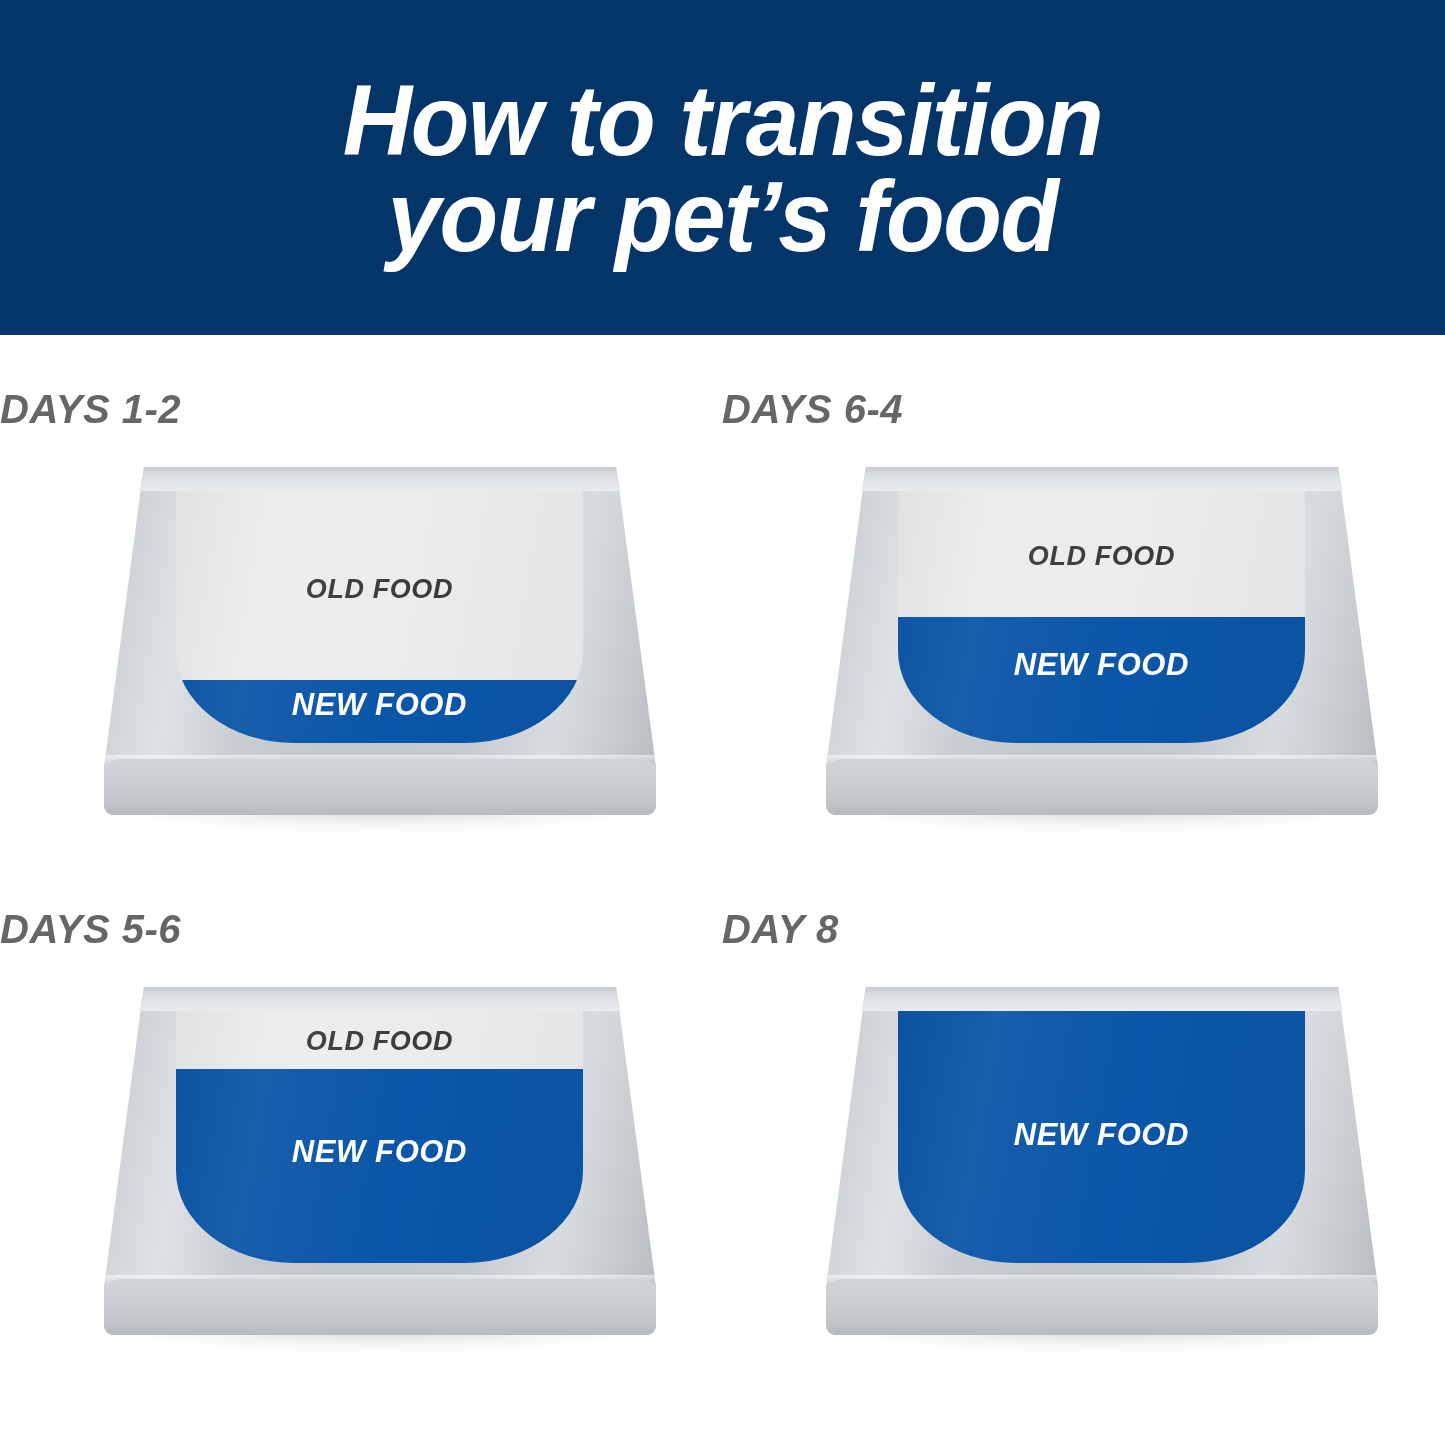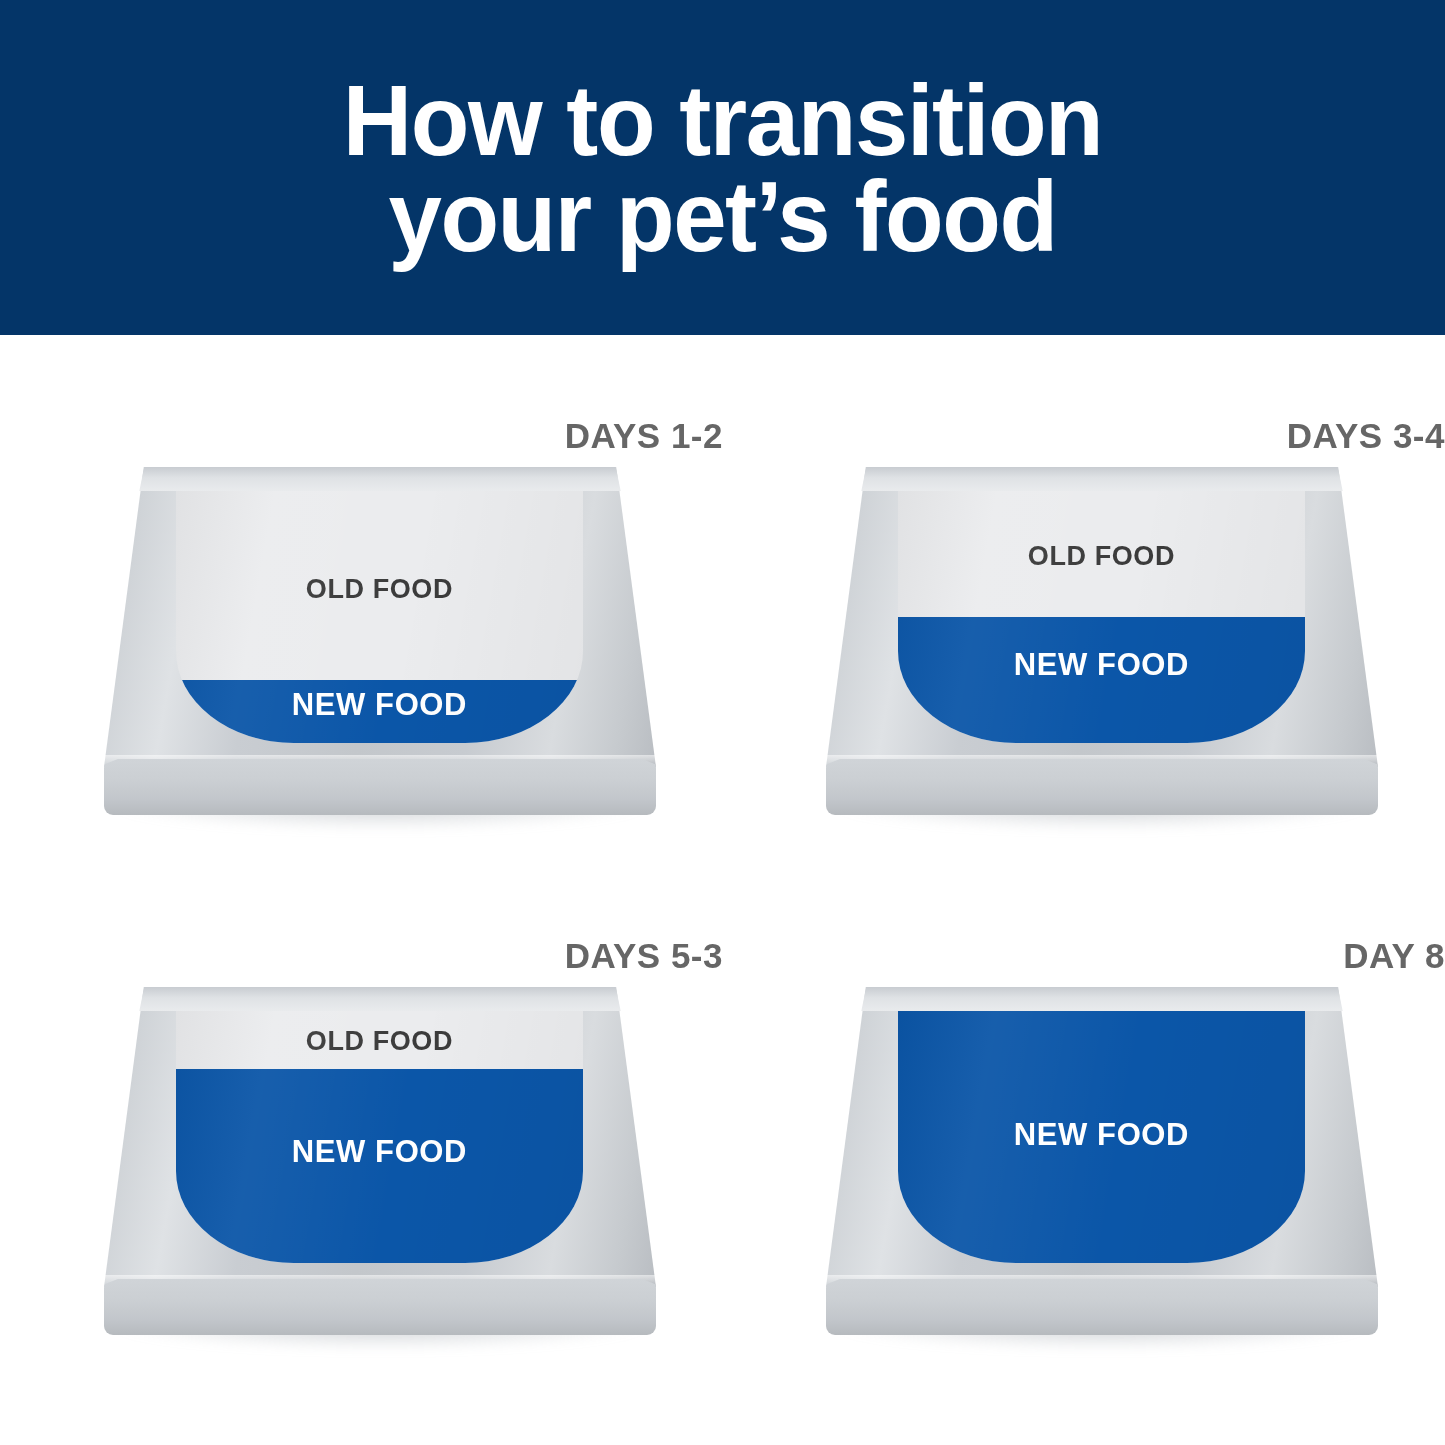--- a/index.html
+++ b/index.html
@@ -7,20 +7,21 @@
   html, body {
     width:1445px; height:1445px;
     background:#ffffff;
     font-family:"Liberation Sans", sans-serif;
     overflow:hidden;
   }
   .page {
     position:relative;
     width:1371px; height:1445px;
     background:#ffffff;
+    font-style:italic;
   }
 
   
   .header {
     position:absolute;
     left:0; top:0;
     width:1445px; height:335px;
     background:#043568;
     display:flex;
     align-items:center;
@@ -51,26 +52,25 @@
   }
   .step-0 { left:0;    top:0; }
   .step-1 { left:722px; top:0; }
   .step-2 { left:0;    top:520px; }
   .step-3 { left:722px; top:520px; }
 
   .step-label {
     position:absolute;
     left:0; top:52px;
     width:723px;
-    text-align:right;
-    font-size:35px;
+    text-align:left;
+    font-size:40px;
     font-weight:700;
     color:#666666;
     letter-spacing:0.5px;
-    margin-top:29px;
   }
 
   
   .bowl {
     position:absolute;
     left:104px; top:132px;
     width:552px; height:348px;
   }
 
   
@@ -196,39 +196,39 @@
           <div class="food-label old-label" style="top:33%;">OLD FOOD</div>
           <div class="food-label new-label" style="bottom:8%;">NEW FOOD</div>
           <div class="food-sheen"></div>
         </div>
         <div class="bowl-base-top"></div>
         <div class="bowl-base"></div>
       </div>
     </div>
 
     <div class="step step-1">
-      <div class="step-label">DAYS 3-4</div>
+      <div class="step-label">DAYS 6-4</div>
       <div class="bowl">
         <div class="bowl-shadow"></div>
         <div class="bowl-body"></div>
         <div class="bowl-rim"></div>
         <div class="food-window">
           <div class="old-food"></div>
           <div class="new-food" style="height:50%;"></div>
           <div class="food-label old-label" style="top:20%;">OLD FOOD</div>
           <div class="food-label new-label" style="bottom:24%;">NEW FOOD</div>
           <div class="food-sheen"></div>
         </div>
         <div class="bowl-base-top"></div>
         <div class="bowl-base"></div>
       </div>
     </div>
 
     <div class="step step-2">
-      <div class="step-label">DAYS 5-3</div>
+      <div class="step-label">DAYS 5-6</div>
       <div class="bowl">
         <div class="bowl-shadow"></div>
         <div class="bowl-body"></div>
         <div class="bowl-rim"></div>
         <div class="food-window">
           <div class="old-food"></div>
           <div class="new-food" style="height:77%;"></div>
           <div class="food-label old-label" style="top:6%;">OLD FOOD</div>
           <div class="food-label new-label" style="bottom:37%;">NEW FOOD</div>
           <div class="food-sheen"></div>

